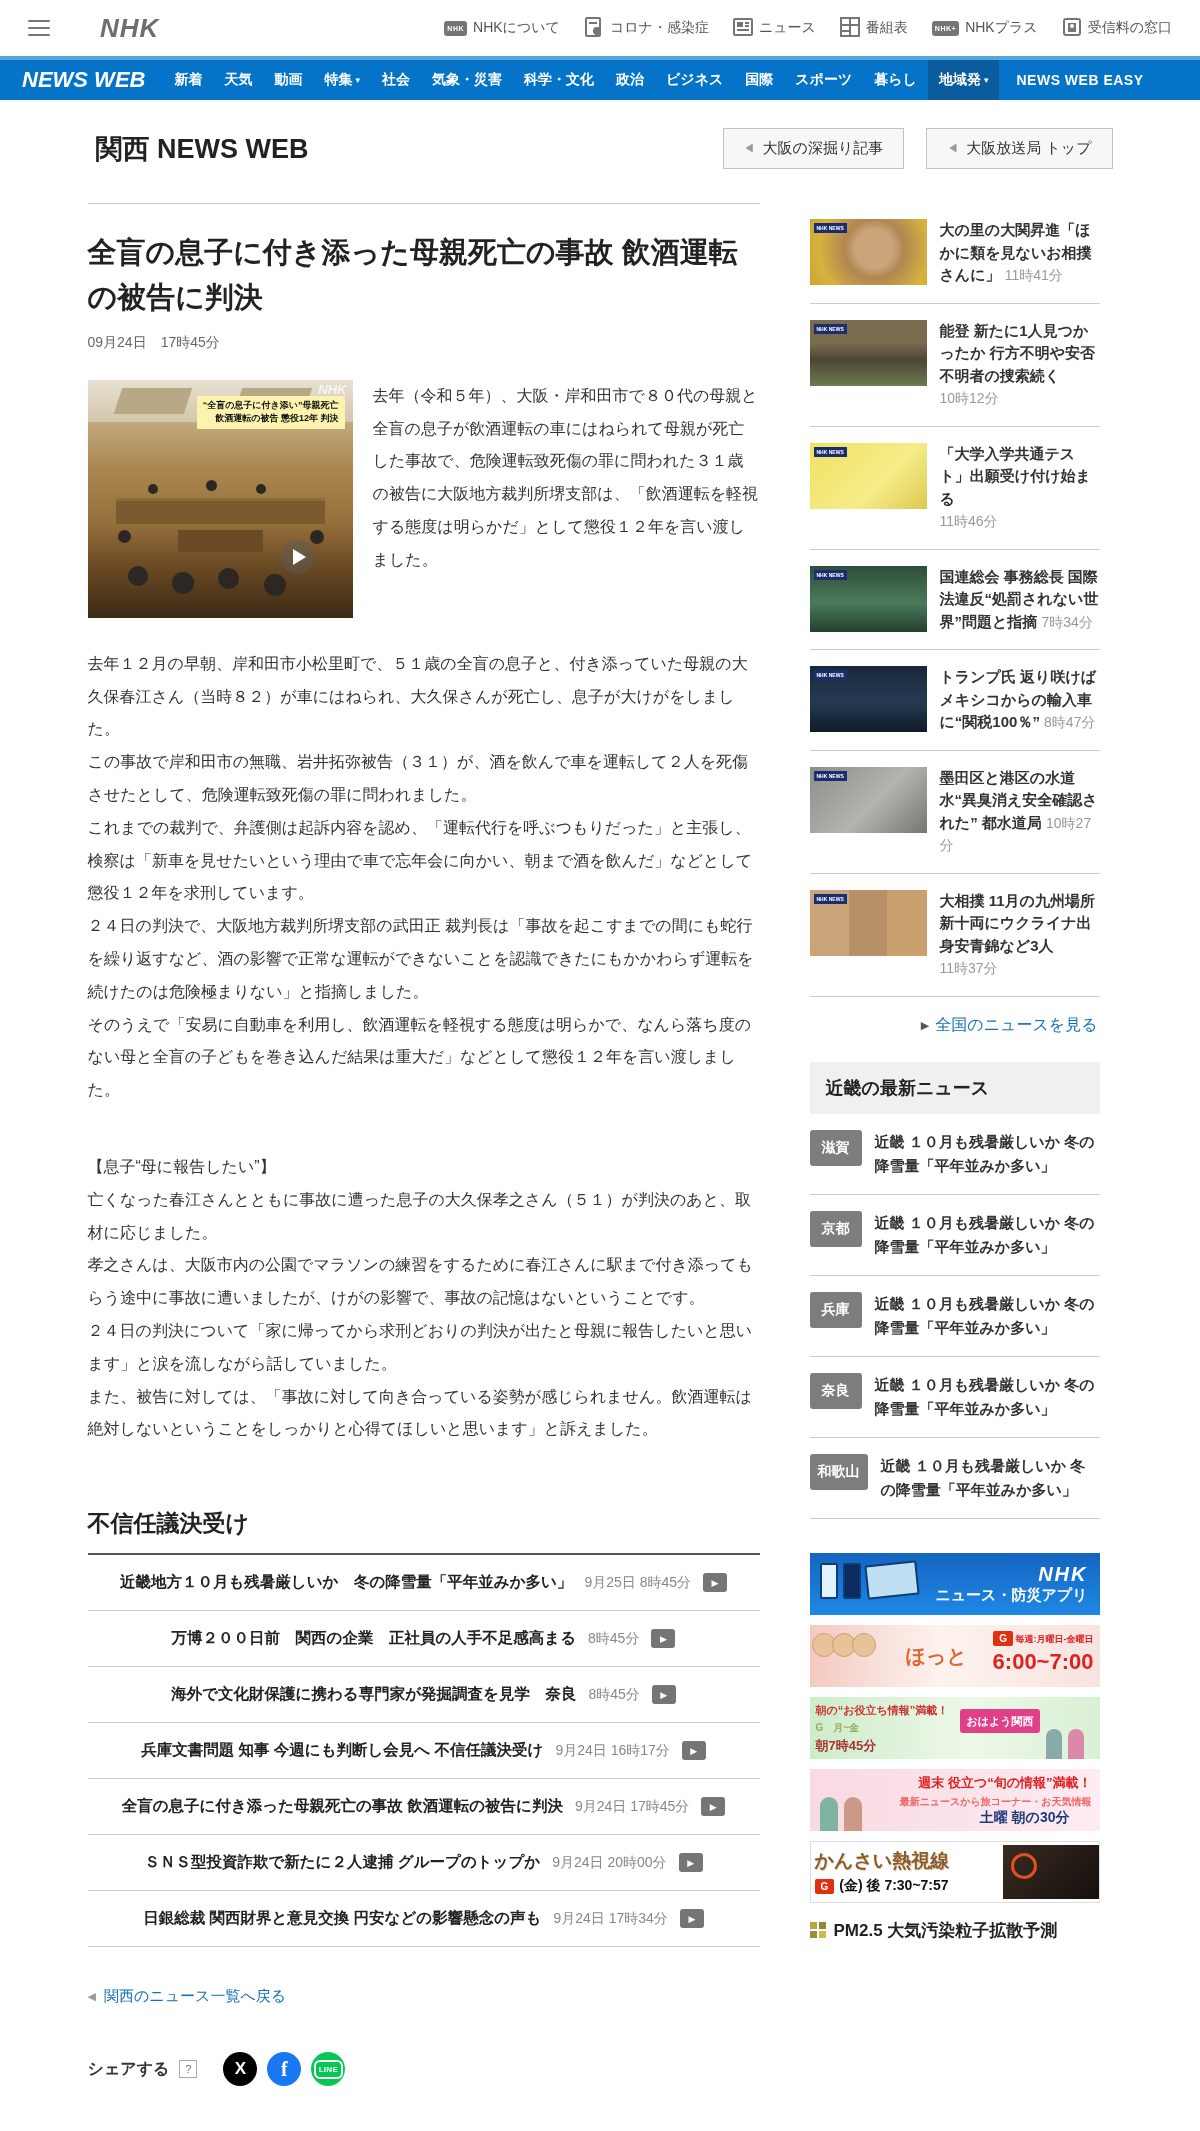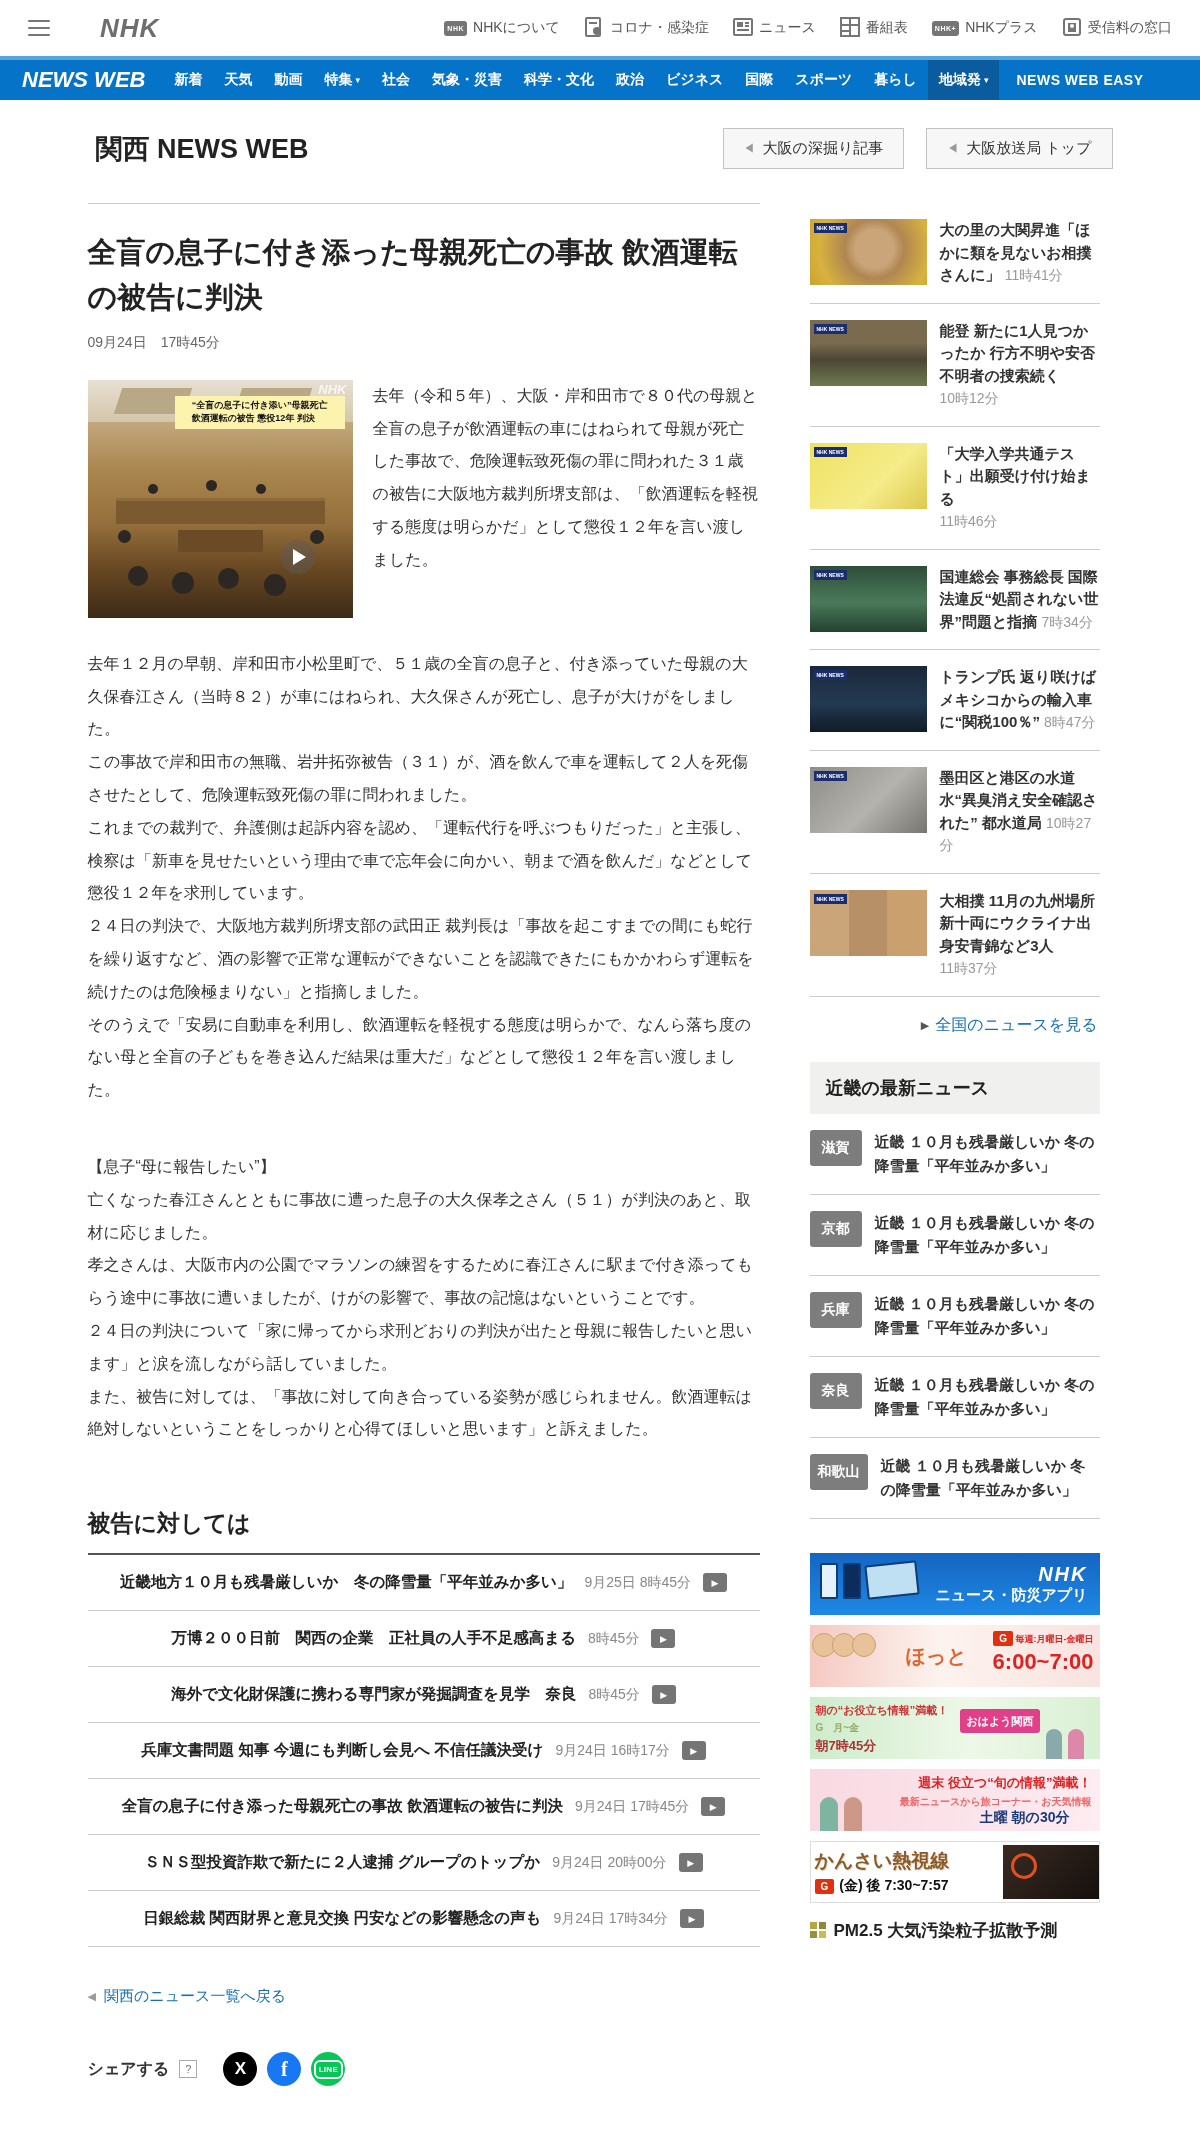--- a/index.html
+++ b/index.html
@@ -41,21 +41,21 @@
   .article-title { font-size:29px; font-weight:bold; line-height:1.55; color:#222; }
   .article-date { margin-top:14px; font-size:14px; color:#666; }
   .article-body { margin-top:28px; }
   .lead-row { display:flex; gap:20px; }
   .video-box { position:relative; width:265px; height:238px; flex:0 0 265px; background:linear-gradient(180deg,#cdbfa8 0%,#c2a87c 18%,#a9854f 38%,#96703c 60%,#6b4a24 78%,#3c2a16 100%); overflow:hidden; cursor:pointer; }
   .vb-ceiling { position:absolute; left:0; top:0; width:100%; height:42px; background:linear-gradient(180deg,#e7e0d2,#d4c6ab); }
   .vb-beam { position:absolute; top:8px; width:70px; height:26px; background:#b9a886; transform:skewX(-18deg); }
   .vb-bench { position:absolute; left:28px; right:28px; top:118px; height:26px; background:#7c5a30; border-top:3px solid #8d6a3a; }
   .vb-desk { position:absolute; left:90px; right:90px; top:150px; height:22px; background:#6a4b26; }
   .vb-head { position:absolute; border-radius:50%; background:#2c2722; }
-  .vb-caption { position:absolute; top:16px; right:8px; background:#fbf3ae; color:#111; font-size:9px; font-weight:bold; line-height:1.5; padding:3px 17px; text-align:left; }
+  .vb-caption { position:absolute; top:16px; right:8px; background:#fbf3ae; color:#111; font-size:9px; font-weight:bold; line-height:1.5; padding:3px 6px; text-align:right; }
   .vb-watermark { position:absolute; top:2px; right:6px; color:rgba(255,255,255,.75); font-style:italic; font-weight:bold; font-size:13px; }
   .vb-play { position:absolute; right:38px; bottom:44px; width:34px; height:34px; border-radius:50%; background:rgba(90,90,90,.45); display:flex; align-items:center; justify-content:center; }
   .vb-play::after { content:""; border-left:13px solid #fff; border-top:8px solid transparent; border-bottom:8px solid transparent; margin-left:4px; }
   .lead-text { font-size:16px; line-height:2.05; color:#333; }
   .body-text { margin-top:30px; font-size:16px; line-height:2.05; color:#333; }
   .body-text p { margin:0; }
   .body-text p.gap-before { margin-top:44px; }
 
   
   .section-heading { margin-top:62px; font-size:23px; font-weight:bold; color:#222; padding-bottom:14px; border-bottom:2px solid #555; }
@@ -310,21 +310,21 @@
           <p>２４日の判決で、大阪地方裁判所堺支部の武田正 裁判長は「事故を起こすまでの間にも蛇行を繰り返すなど、酒の影響で正常な運転ができないことを認識できたにもかかわらず運転を続けたのは危険極まりない」と指摘しました。</p>
           <p>そのうえで「安易に自動車を利用し、飲酒運転を軽視する態度は明らかで、なんら落ち度のない母と全盲の子どもを巻き込んだ結果は重大だ」などとして懲役１２年を言い渡しました。</p>
           <p class="gap-before">【息子“母に報告したい”】</p>
           <p>亡くなった春江さんとともに事故に遭った息子の大久保孝之さん（５１）が判決のあと、取材に応じました。</p>
           <p>孝之さんは、大阪市内の公園でマラソンの練習をするために春江さんに駅まで付き添ってもらう途中に事故に遭いましたが、けがの影響で、事故の記憶はないということです。</p>
           <p>２４日の判決について「家に帰ってから求刑どおりの判決が出たと母親に報告したいと思います」と涙を流しながら話していました。</p>
           <p>また、被告に対しては、「事故に対して向き合っている姿勢が感じられません。飲酒運転は絶対しないということをしっかりと心得てほしいと思います」と訴えました。</p>
         </div>
       </div>
 
-      <h2 class="section-heading">被告に対しては</h2>
+      <h2 class="section-heading">不信任議決受け</h2>
       <div class="news-list">
         <div class="news-row">
           <span class="news-row-title">近畿地方１０月も残暑厳しいか　冬の降雪量「平年並みか多い」</span>
           <span class="news-row-time">9月25日 8時45分</span>
           <span class="play-chip">▶</span>
         </div>
         <div class="news-row">
           <span class="news-row-title">万博２００日前　関西の企業　正社員の人手不足感高まる</span>
           <span class="news-row-time">8時45分</span>
           <span class="play-chip">▶</span>

